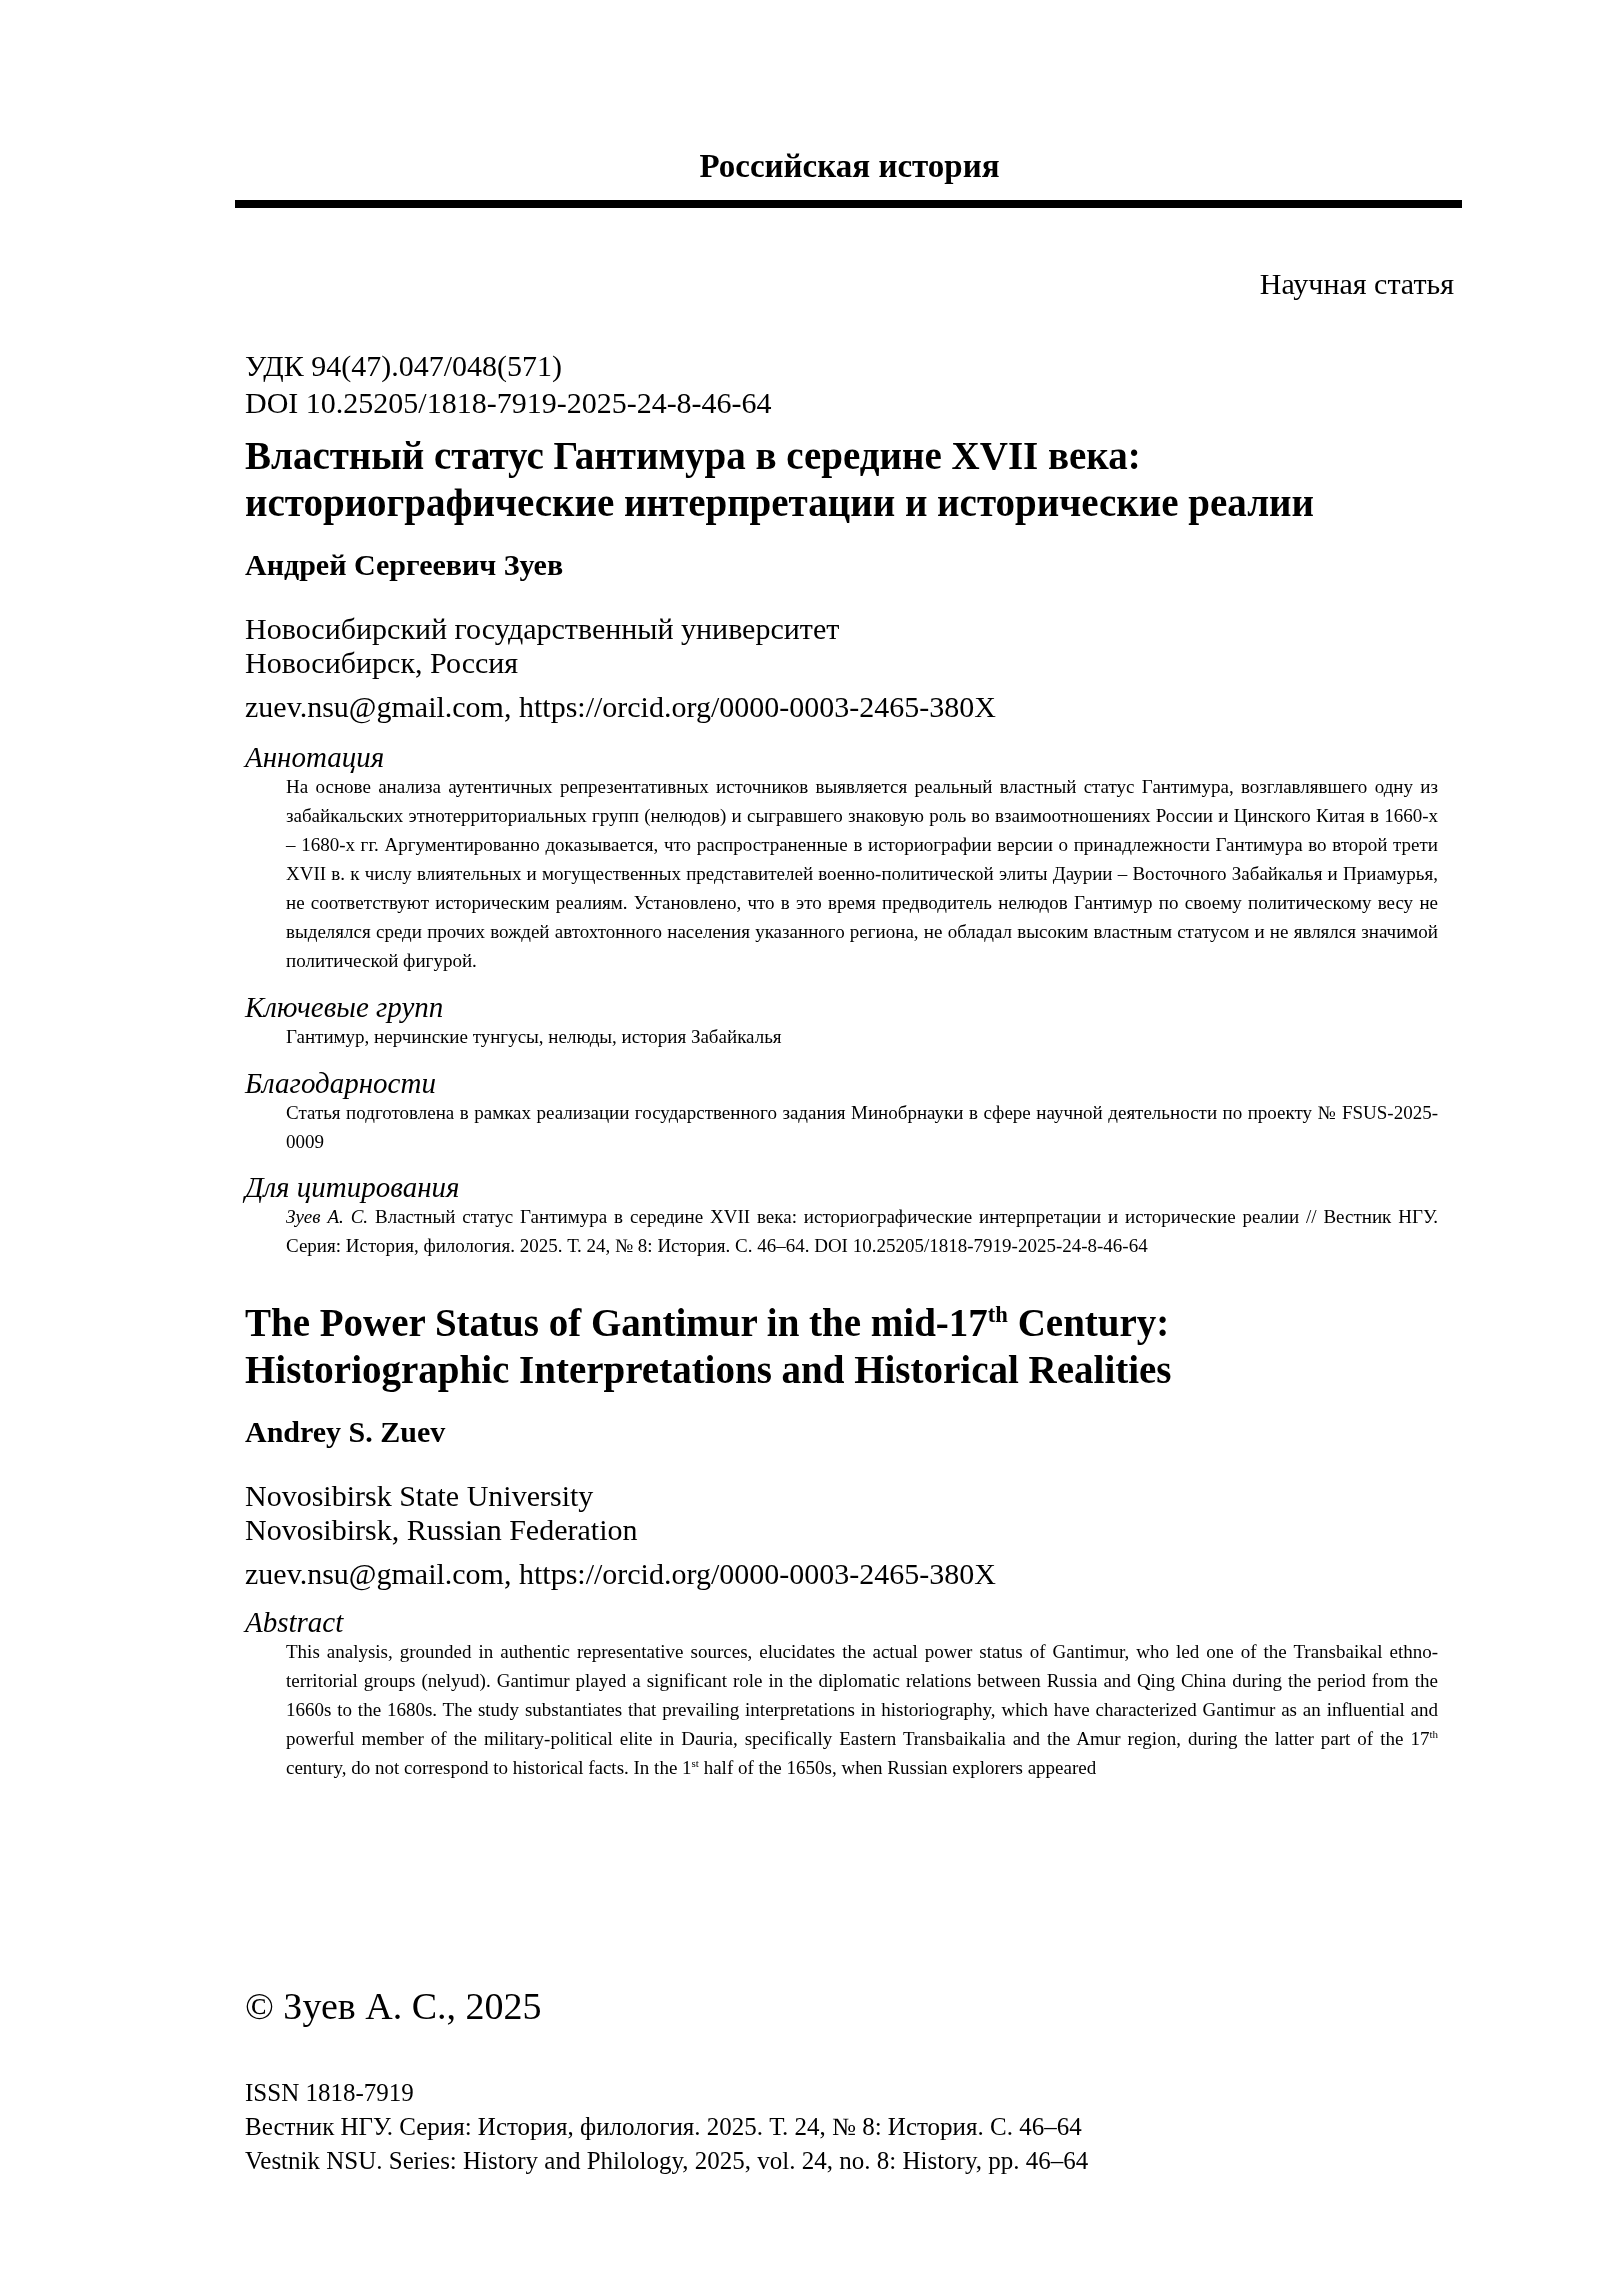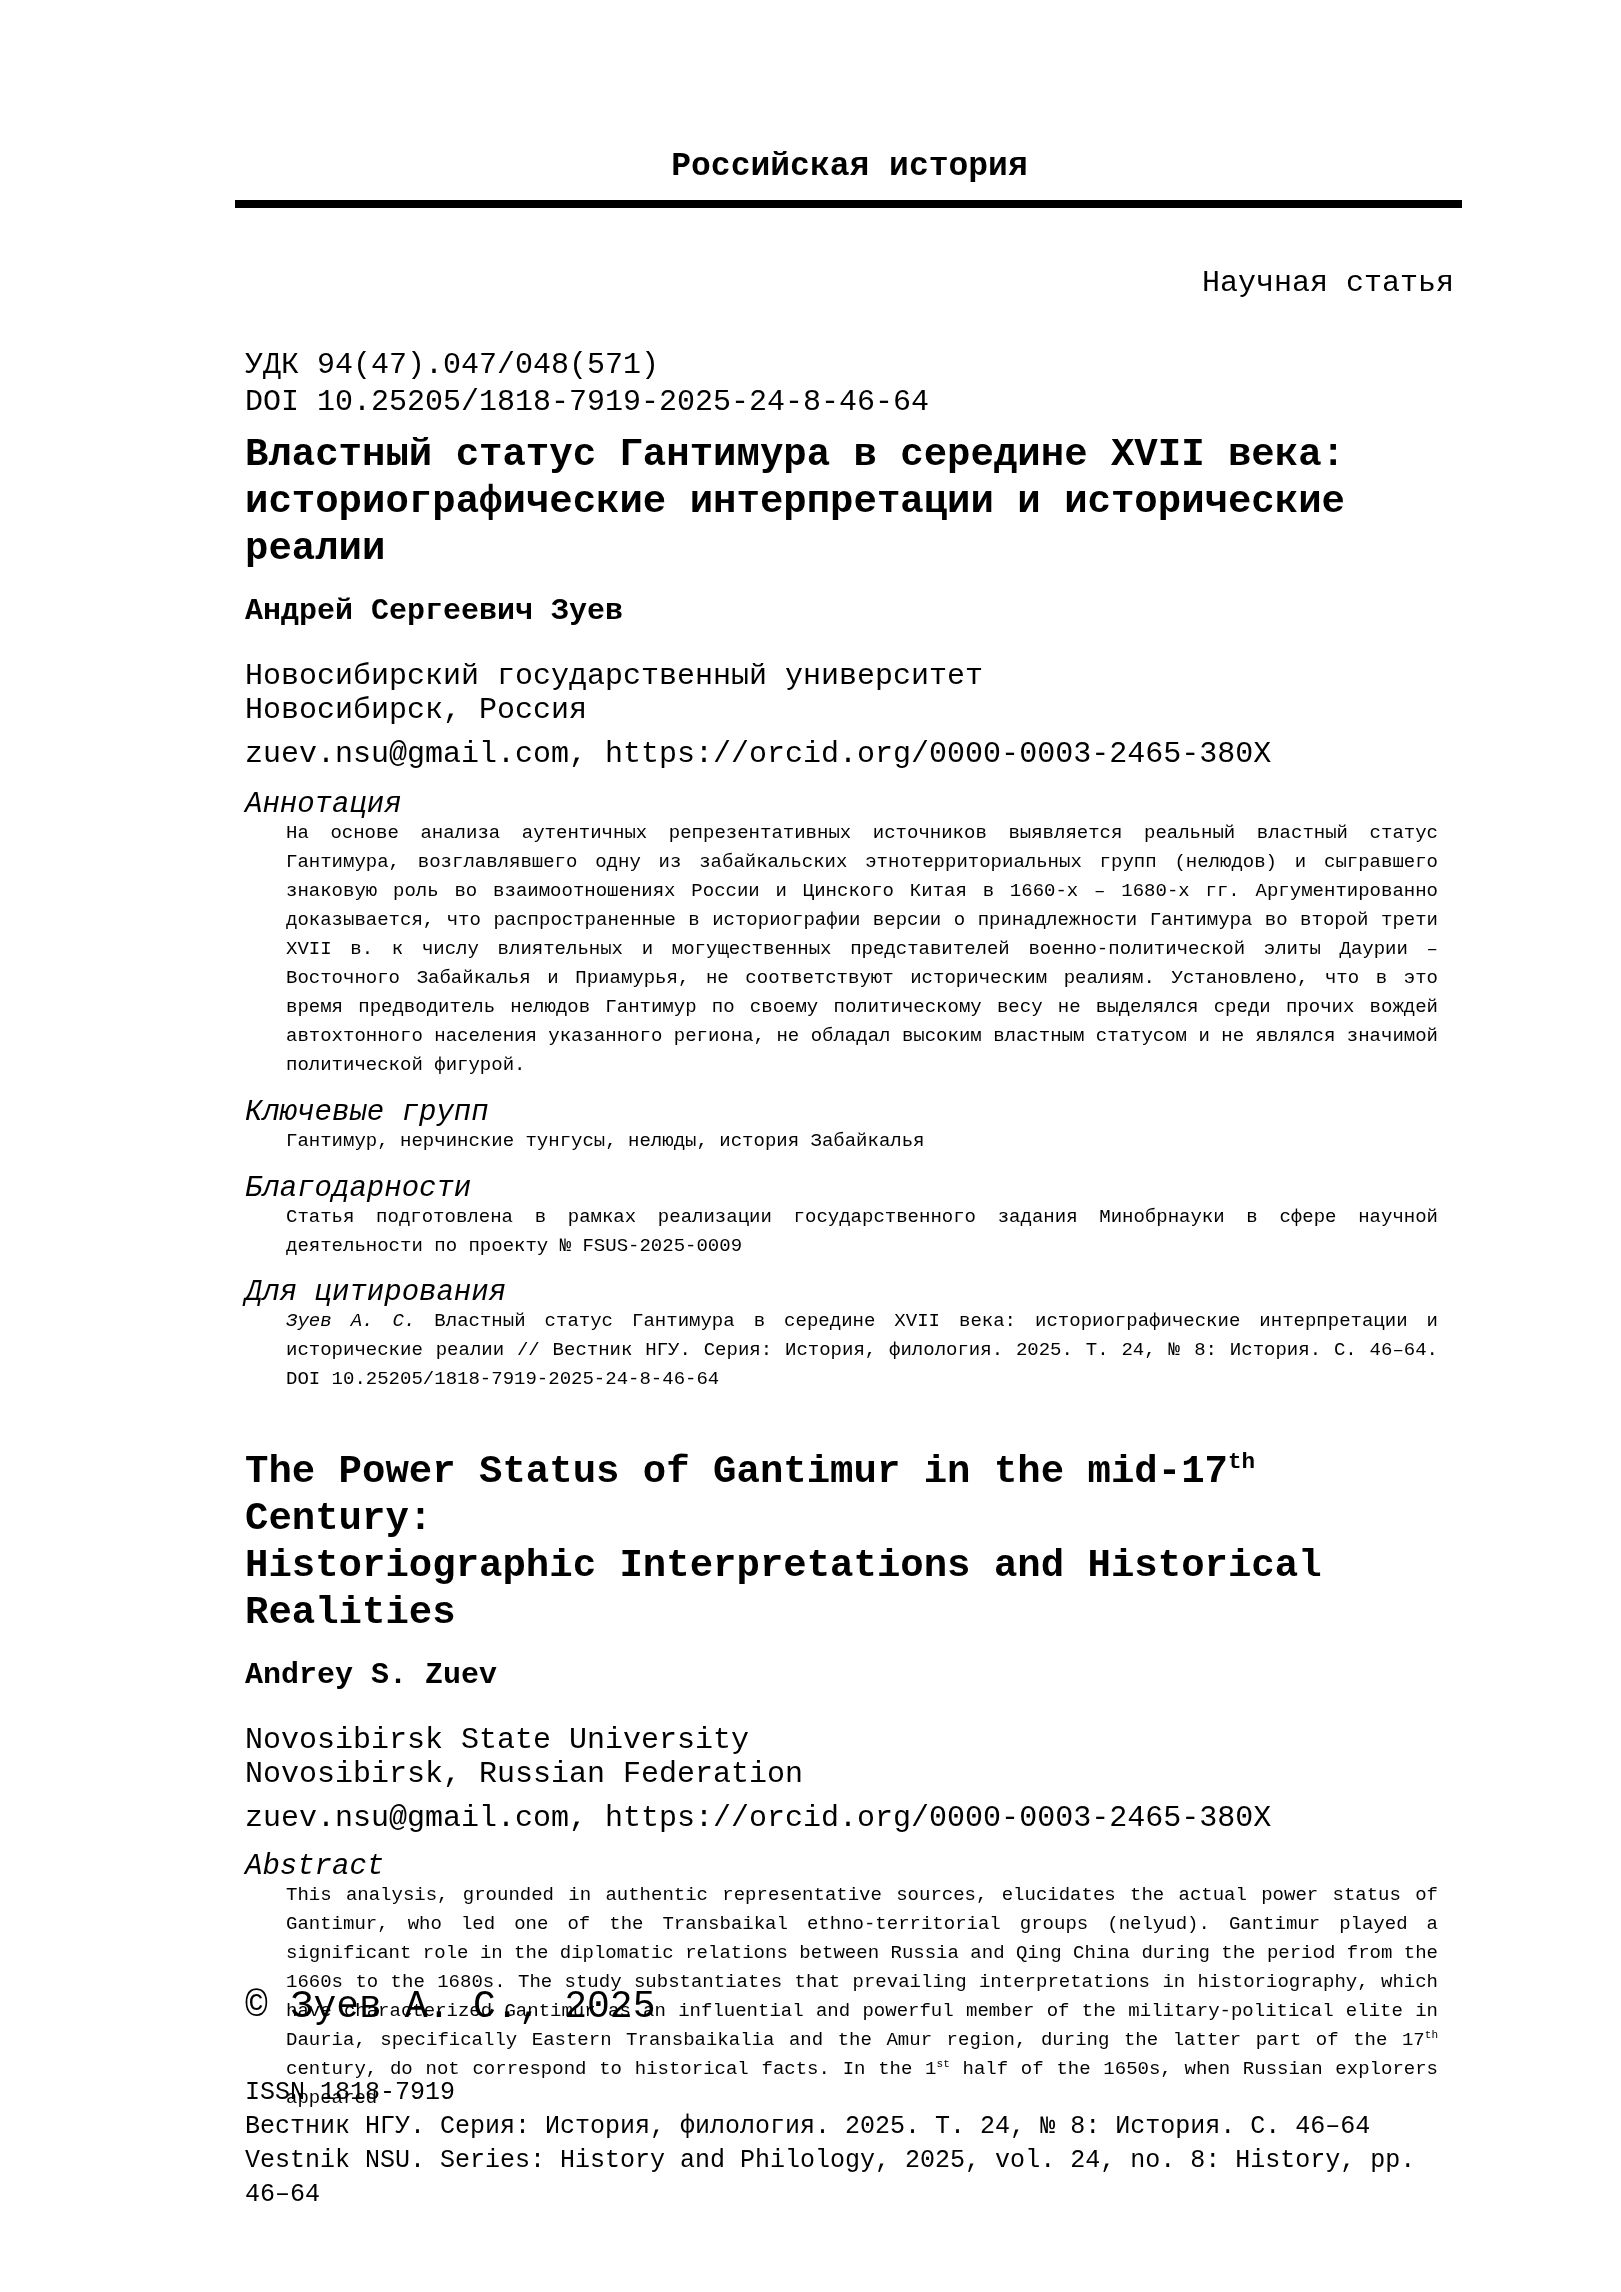--- a/index.html
+++ b/index.html
@@ -2,21 +2,21 @@
 <html lang="ru"><head>
 <meta charset="utf-8">
 <style>
   html, body { margin:0; padding:0; background:#ffffff; }
   .page {
     position:relative;
     width:1462px;
     height:2293px;
     background:#ffffff;
     color:#000000;
-    font-family:Liberation Mono, monospace;
+    font-family:Liberation Serif, serif;
     overflow:hidden;
   }
   .content { margin-left:245px; width:1209px; }
 
   .journal-header {
     padding-top:147px;
     margin-left:245px;
     width:1209px;
     text-align:center;
     font-weight:bold;
@@ -34,21 +34,21 @@
 
   .article-type { margin-top:57px;text-align:right; }
   .udc-block   { margin-top:45px; }
 
   .title-ru, .title-en {
     font-weight:bold;
     font-size:39px;
     line-height:47px;
   }
   .title-ru { margin-top:11px; }
-  .title-en { margin-top:55px; }
+  .title-en { margin-top:39px; }
 
   .author-line { margin-top:19.6px; font-weight:bold; font-size:30px; line-height:37px; }
 
   .affiliation { margin-top:29px; font-size:30px; line-height:34px; }
   .contact     { margin-top:9.8px; font-size:30px; line-height:34px; }
 
   .ann-label {
     margin-top:17.6px;
     font-style:italic;
     font-size:29px;

